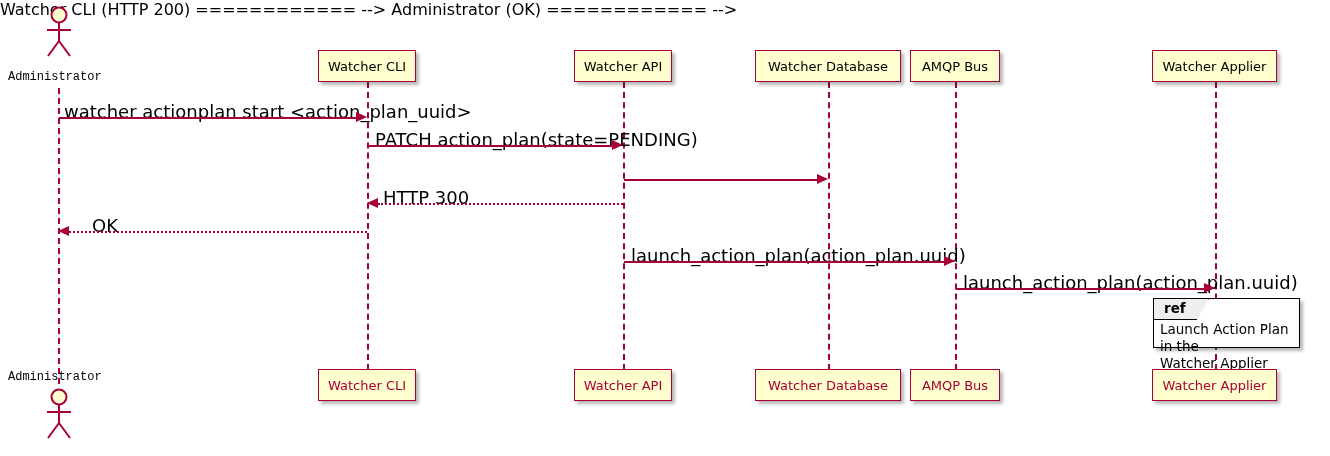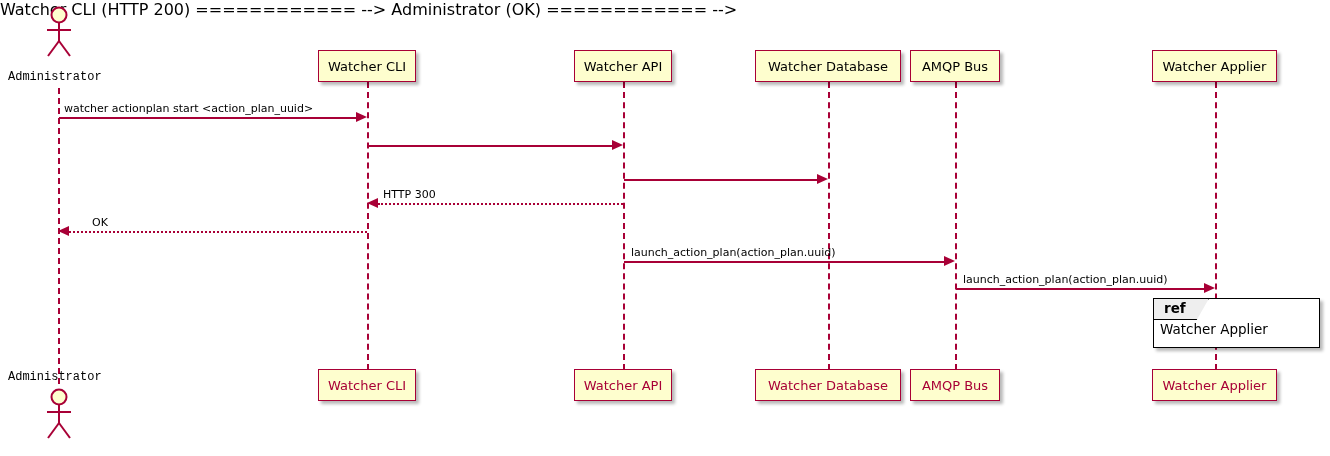--- a/index.html
+++ b/index.html
@@ -75,21 +75,21 @@
     border-bottom: 5px solid transparent;
     border-left: 11px solid #A80036;
   }
   .arrow-head.left {
     border-top: 5px solid transparent;
     border-bottom: 5px solid transparent;
     border-right: 11px solid #A80036;
   }
   .msg-label {
     position: absolute;
-    font-size: 11px;
+    font-size: 18px;
     color: #000000;
     white-space: nowrap;
     line-height: 1;
   }
 
   
   .ref-box {
     position: absolute;
     box-sizing: border-box;
     background: #FFFFFF;
@@ -167,20 +167,21 @@
   <div class="participant top" style="left:1152px; top:50px; width:125px;">
     <span>Watcher Applier</span>
   </div>
 
   
   <div class="msg-label" style="left:64px; top:103px;">watcher actionplan start &lt;action_plan_uuid&gt;</div>
   <div class="msg-line" style="left:59px; top:117px; width:297px;"></div>
   <div class="arrow-head right" style="left:356px; top:112px;"></div>
 
   
+  <div class="msg-label" style="left:375px; top:131px;">PATCH action_plan(state=PENDING)</div>
   <div class="msg-line" style="left:368px; top:145px; width:244px;"></div>
   <div class="arrow-head right" style="left:612px; top:140px;"></div>
 
   
   <div class="msg-line" style="left:624px; top:179px; width:193px;"></div>
   <div class="arrow-head right" style="left:817px; top:174px;"></div>
 
    Watcher CLI (HTTP 200) ============ --&gt;
   <div class="msg-label" style="left:383px; top:189px;">HTTP 300</div>
   <div class="msg-line dotted" style="left:378px; top:203px; width:245px;"></div>
@@ -195,25 +196,26 @@
   <div class="msg-label" style="left:631px; top:247px;">launch_action_plan(action_plan.uuid)</div>
   <div class="msg-line" style="left:624px; top:261px; width:320px;"></div>
   <div class="arrow-head right" style="left:944px; top:256px;"></div>
 
   
   <div class="msg-label" style="left:963px; top:274px;">launch_action_plan(action_plan.uuid)</div>
   <div class="msg-line" style="left:956px; top:288px; width:248px;"></div>
   <div class="arrow-head right" style="left:1204px; top:283px;"></div>
 
   
-  <div class="ref-box" style="left:1153px; top:298px; width:167px; height:50px;">
+  <div class="ref-box" style="left:1153px; top:298px; width:147px; height:50px;">
     <div class="ref-tab">
       <span>ref</span>
     </div>
     <div class="ref-text">
+      <div>Launch Action Plan in the</div>
       <div>Watcher Applier</div>
     </div>
   </div>
 
   
   <div class="participant bot" style="left:318px;  top:369px; width:98px;">
     <span>Watcher CLI</span>
   </div>
   <div class="participant bot" style="left:574px;  top:369px; width:98px;">
     <span>Watcher API</span>

